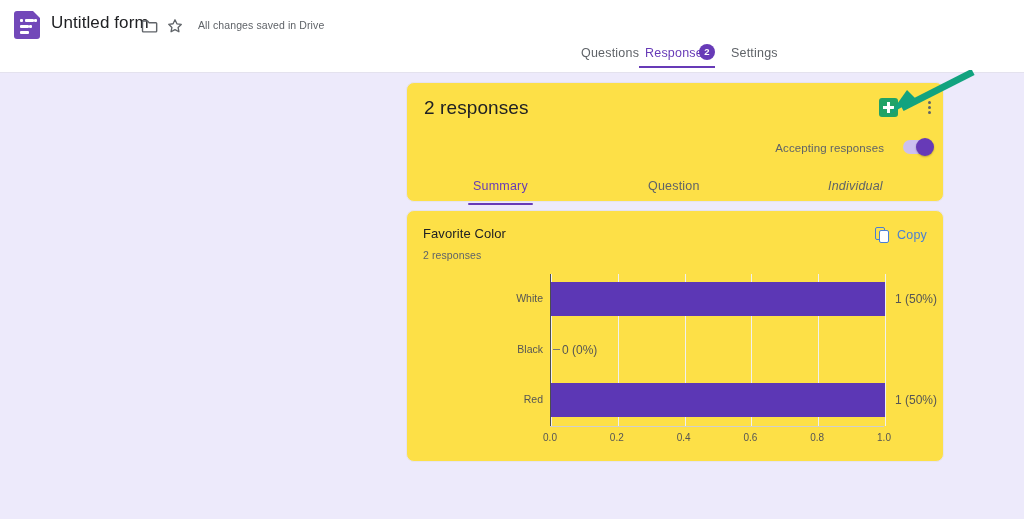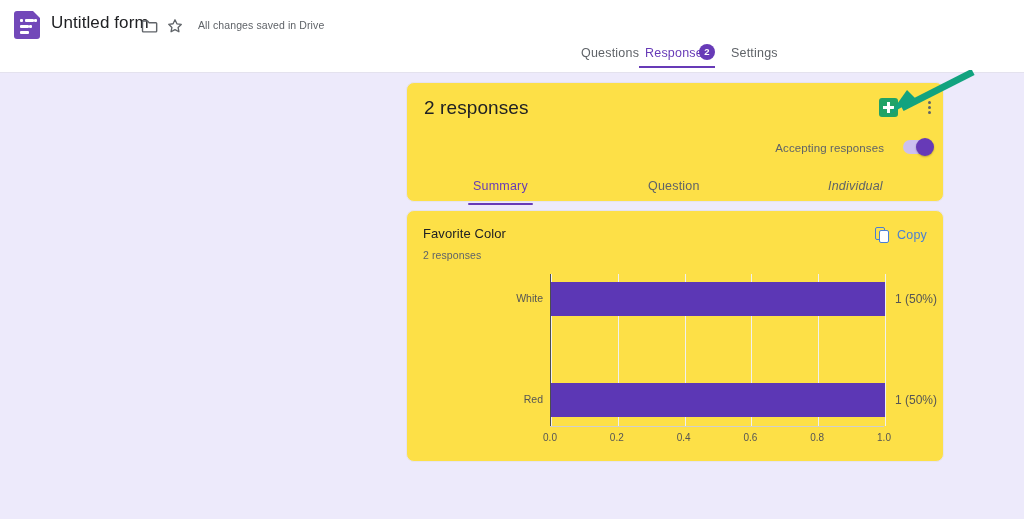--- a/index.html
+++ b/index.html
@@ -307,20 +307,25 @@
           <div class="gridline" style="left: 0px;"></div>
           <div class="gridline" style="left: 66.8px;"></div>
           <div class="gridline" style="left: 133.6px;"></div>
           <div class="gridline" style="left: 200.4px;"></div>
           <div class="gridline" style="left: 267.2px;"></div>
           <div class="gridline" style="left: 334px;"></div>
           <div class="bar-row" style="top: 0px; height: 50.6667px;">
             <div class="bar" style="width: 334px; background: rgb(92, 55, 181);"></div>
             <div class="cat-label">White</div>
             <div class="val-label" style="left: 344px;">1 (50%)</div>
+          </div>
+          <div class="bar-row" style="top: 50.6667px; height: 50.6667px;">
+            <div class="zero-dash"></div>
+            <div class="cat-label">Black</div>
+            <div class="val-label inside" style="left: 11px;">0 (0%)</div>
           </div>
           <div class="bar-row" style="top: 101.333px; height: 50.6667px;">
             <div class="bar" style="width: 334px; background: rgb(92, 55, 181);"></div>
             <div class="cat-label">Red</div>
             <div class="val-label" style="left: 344px;">1 (50%)</div>
           </div>
         </div>
       <div class="xaxis"></div>
       <div id="xticks">
           <div class="xtick" style="left: 143px;">0.0</div>

